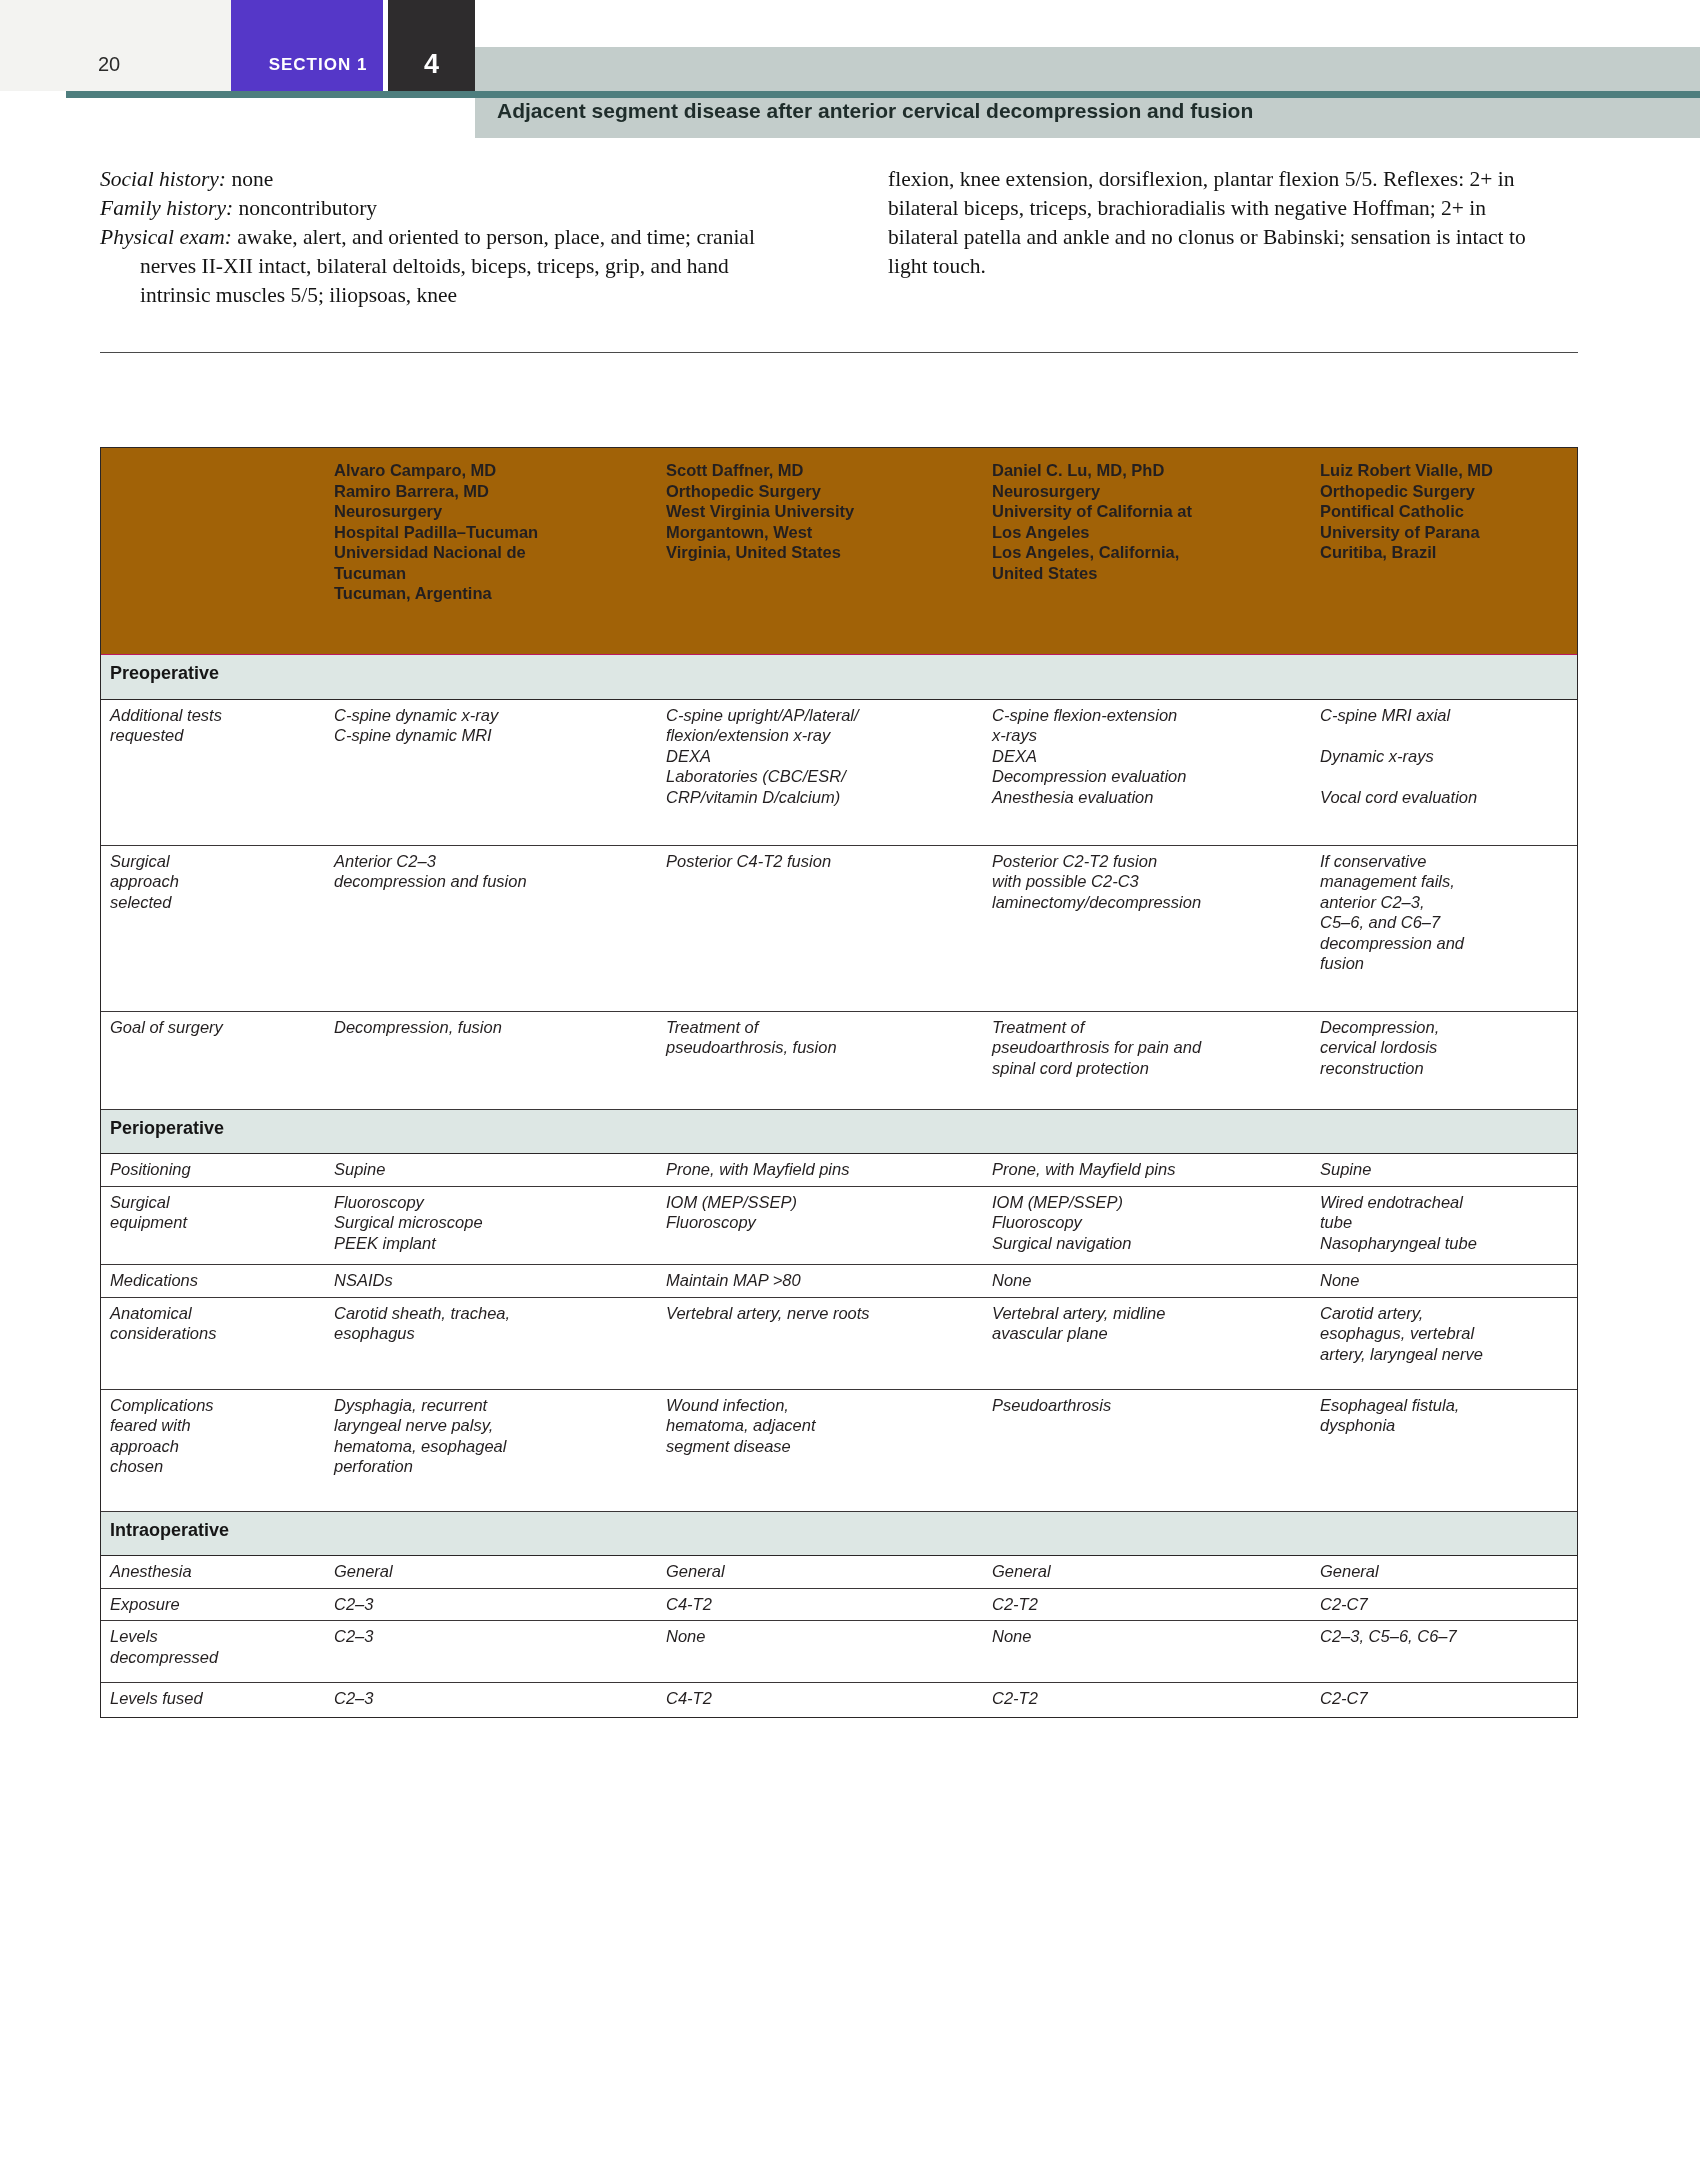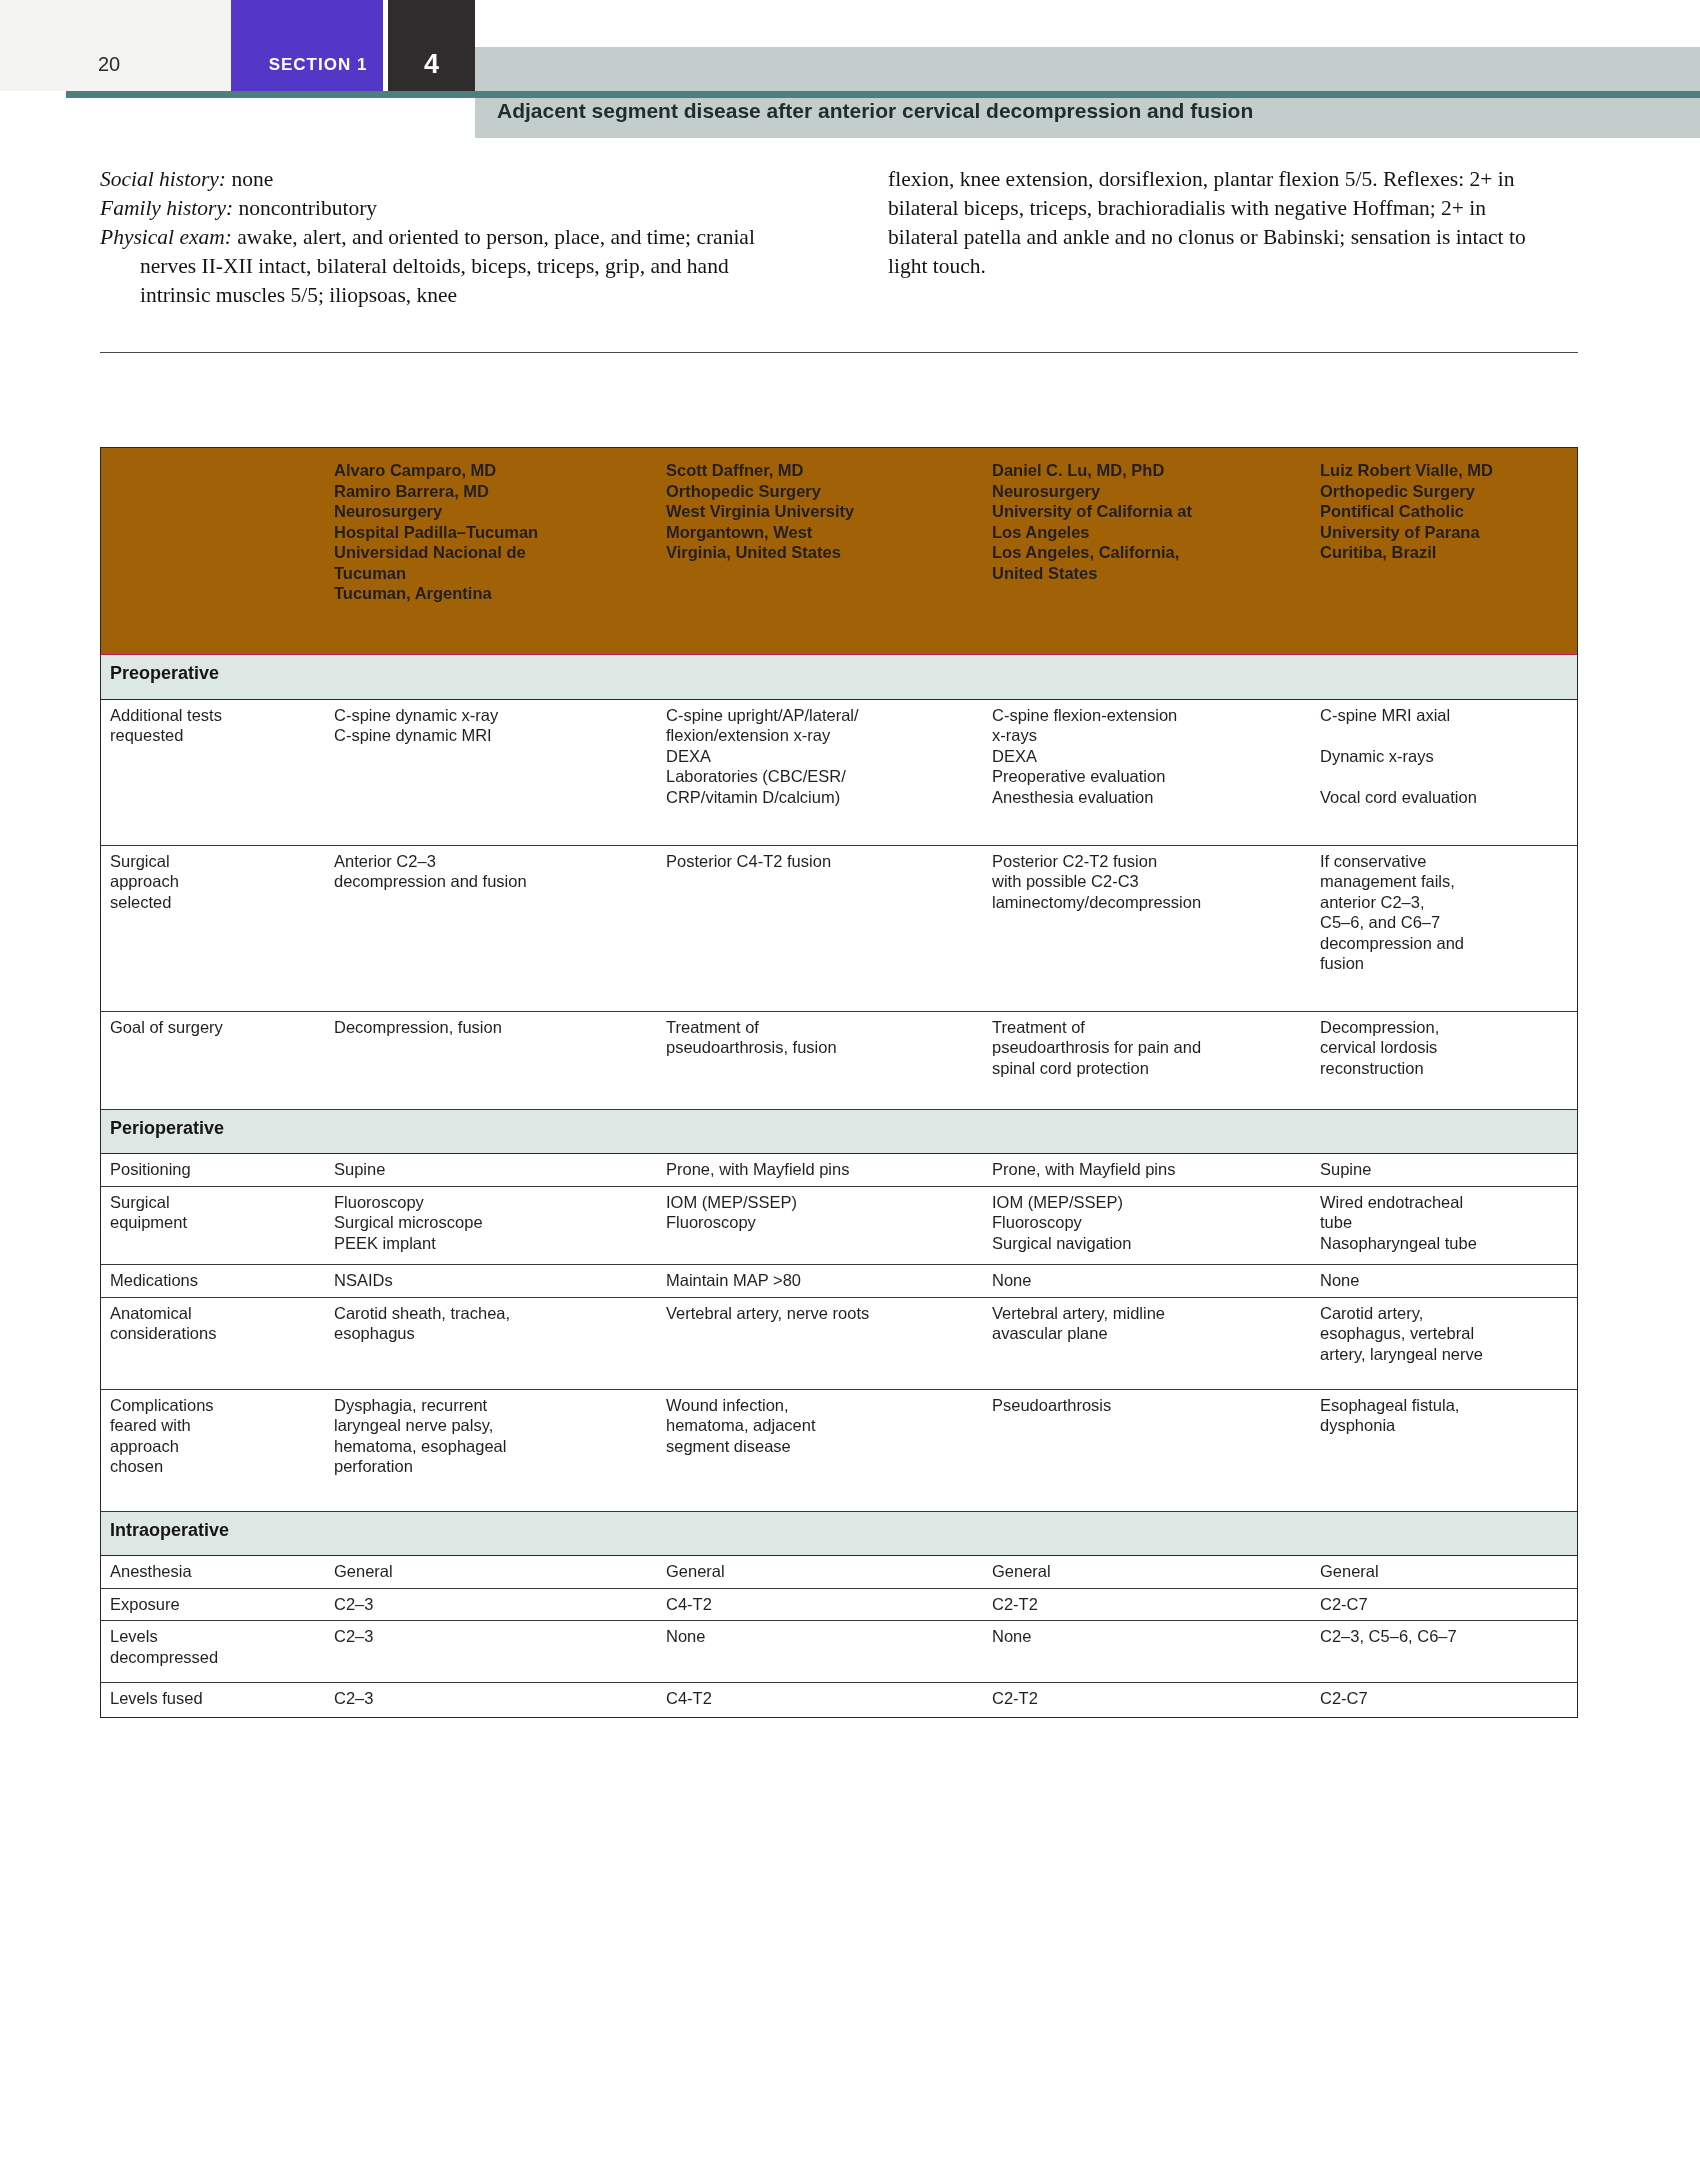--- a/index.html
+++ b/index.html
@@ -32,21 +32,21 @@
   .divider { position:absolute; left:100px; top:352px; width:1478px; height:1px; background:#4a4a4a; }
 
   
   .ctable { position:absolute; left:100px; top:447px; width:1478px; border:1px solid #2a2627;
             font-size:16.5px; line-height:20.5px; color:#231f20; background:#ffffff; }
   .thead { display:flex; background:#a16207; border-bottom:1px solid #be185d; min-height:207px; }
   .th-cell { white-space:pre-line; font-weight:bold; padding:12px 8px 10px 9px; }
   .c0 { width:224px; } .c1 { width:332px; } .c2 { width:326px; } .c3 { width:328px; } .c4 { width:266px; }
   .section-row { background:#dde7e4; border-bottom:1px solid #2a2627; padding:8px 8px 15px 9px;
                  font-weight:bold; font-size:18px; color:#161616; }
-  .row { display:flex; border-bottom:1px solid #3a3637; }
+  .row { display:flex; border-bottom:1px solid #3a3637;font-style:italic; }
   .row:last-child { border-bottom:none; }
   .cell { white-space:pre-line; padding:5px 8px 6px 9px; }
 </style>
 </head>
 <body>
 
 <div class="page">
 
   <div class="header">
     <div class="header-left">
@@ -121,21 +121,21 @@
       <div class="cell c1">C-spine dynamic x-ray
 C-spine dynamic MRI</div>
       <div class="cell c2">C-spine upright/AP/lateral/
 flexion/extension x-ray
 DEXA
 Laboratories (CBC/ESR/
 CRP/vitamin D/calcium)</div>
       <div class="cell c3">C-spine flexion-extension
 x-rays
 DEXA
-Preoperative evaluation
+Decompression evaluation
 Anesthesia evaluation</div>
       <div class="cell c4">C-spine MRI axial
 
 Dynamic x-rays
 
 Vocal cord evaluation</div>
     </div>
 
     <div class="row" style="min-height:166px">
       <div class="cell c0">Surgical

